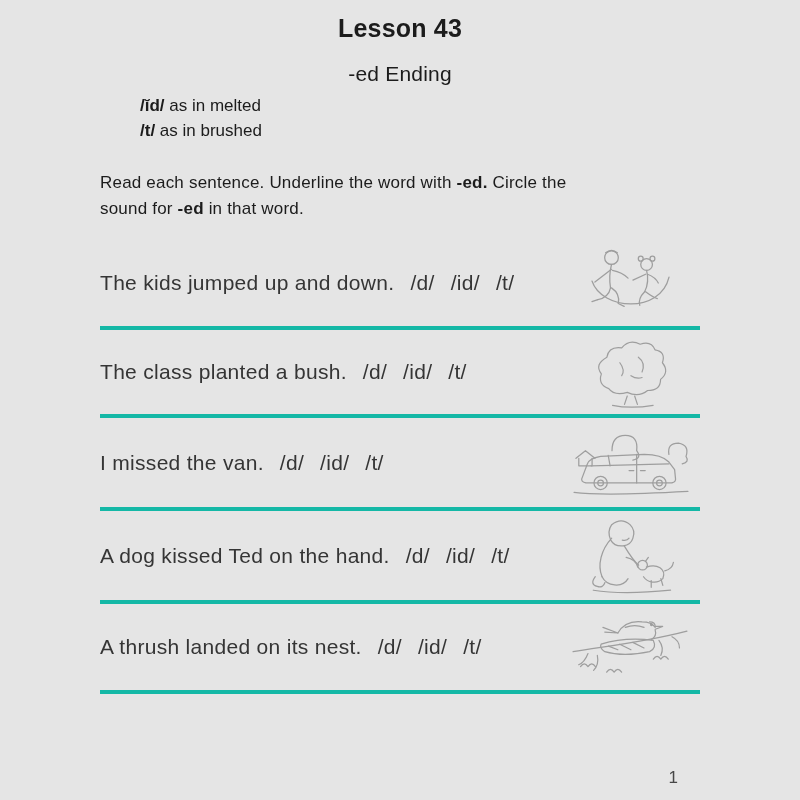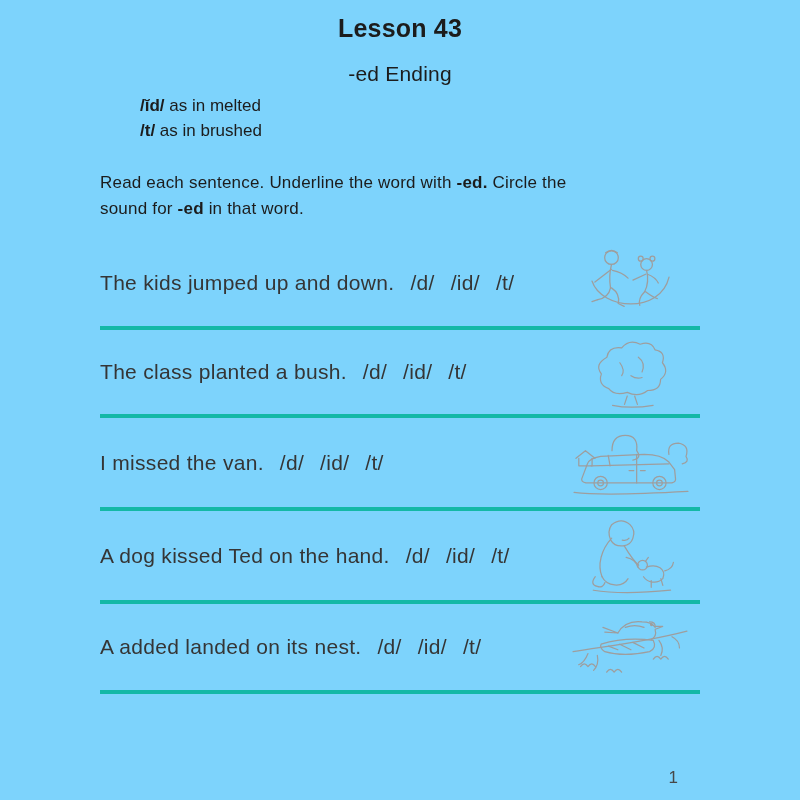--- a/index.html
+++ b/index.html
@@ -1,17 +1,17 @@
 <!DOCTYPE html>
 <html><head>
 <meta charset="utf-8">
 <style>
   html,body{margin:0;padding:0;background:#ffffff;}
   .page{
-    position:relative;width:800px;height:800px;background:#7dd3fc;
+    position:relative;width:800px;height:800px;background:#e5e5e5;
     font-family:"Liberation Sans",sans-serif;color:#1c1c1c;overflow:hidden;
   }
   .content{position:absolute;left:100px;right:100px;top:8px;}
   .title{text-align:center;font-size:25px;font-weight:bold;margin:6px 0 0;letter-spacing:.2px;}
   .subtitle{text-align:center;font-size:21px;font-weight:normal;margin:19px 0 0;letter-spacing:.2px;}
   .intro{font-size:17px;line-height:26px;margin-top:23px;letter-spacing:.2px;}
   .b{font-weight:bold;}
   .phonemes{margin:7px 0 0 40px;font-size:17px;line-height:25px;list-style:none;padding:0;}
   .instructions{font-size:17px;line-height:26px;margin-top:27px;letter-spacing:.2px;}
   .rows{margin-top:10px;}
@@ -121,21 +121,21 @@
             <path d="M69,54 C80,50 90,56 86,66 C80,72 70,70 66,64"></path>
             <path d="M74,68 l0,7"></path>
               <path d="M84,66 l2,7"></path>
             <path d="M88,58 q8,-2 9,-9"></path>
             <path d="M14,78 q30,5 80,0"></path>
           </svg>
         </div>
       </div>
 
       <div class="row r5">
-        <div class="sentence"><span>A added landed on its nest.</span><span class="sound">/d/</span><span class="sound">/id/</span><span class="sound">/t/</span></div>
+        <div class="sentence"><span>A thrush landed on its nest.</span><span class="sound">/d/</span><span class="sound">/id/</span><span class="sound">/t/</span></div>
         <div class="illu">
           <svg width="130" height="84" viewBox="0 0 130 90">
             <path d="M4,50 C40,44 80,40 126,28"></path>
             <path d="M20,52 q-4,10 -10,12 M30,54 q2,10 -4,16 M96,38 q6,8 2,16 M110,34 q8,4 8,12"></path>
             <path d="M12,66 q4,-6 8,0 q4,-6 8,0"></path>
             <path d="M90,58 q4,-6 8,0 q4,-6 8,0"></path>
             <path d="M40,72 q4,-6 8,0 q4,-6 8,0"></path>
             <path d="M34,42 Q60,34 90,38 Q94,46 86,50 Q58,56 38,50 Q32,46 34,42 Z"></path>
             <path d="M42,44 l10,4 M54,42 l12,6 M68,40 l12,6"></path>
             <path d="M52,30 Q60,16 78,18 Q88,18 92,24"></path>

